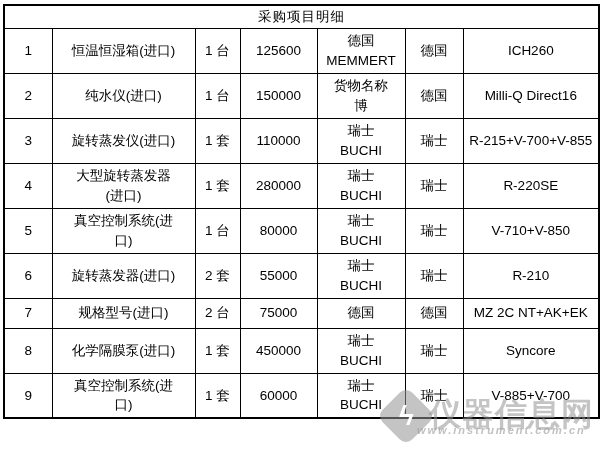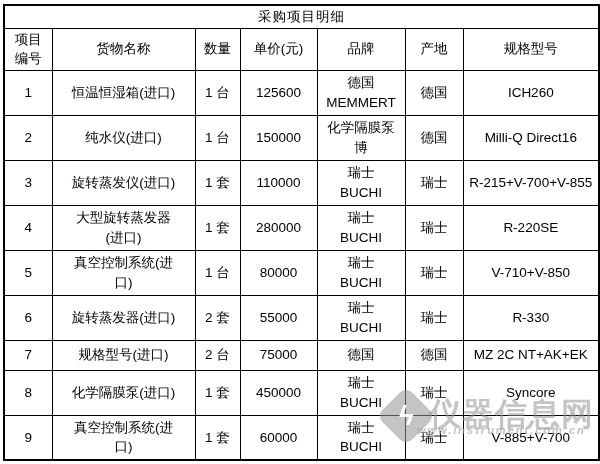--- a/index.html
+++ b/index.html
@@ -71,46 +71,36 @@
         <col style="width:45px">
       <col style="width:77px">
         <col style="width:88px">
         <col style="width:58px">
       <col style="width:136px">
     </colgroup>
     <tbody>
       <tr class="title-row">
         <td class="title-cell" colspan="7">采购项目明细</td>
       </tr>
-      <tr class="header-row">
-        <th>项目
-编号</th>
-        <th>货物名称</th>
-        <th>数量</th>
-        <th>单价(元)</th>
-        <th>品牌</th>
-        <th>产地</th>
-        <th>规格型号</th>
-      </tr>
       <tr class="data-row">
         <td>1</td>
         <td>恒温恒湿箱(进口)</td>
         <td>1 台</td>
         <td>125600</td>
         <td>德国
 MEMMERT</td>
         <td>德国</td>
         <td>ICH260</td>
       </tr>
       <tr class="data-row">
         <td>2</td>
         <td>纯水仪(进口)</td>
         <td>1 台</td>
         <td>150000</td>
-        <td>化学隔膜泵
+        <td>货物名称
 博</td>
         <td>德国</td>
         <td>Milli-Q Direct16</td>
       </tr>
       <tr class="data-row">
         <td>3</td>
         <td>旋转蒸发仪(进口)</td>
         <td>1 套</td>
         <td>110000</td>
         <td>瑞士
@@ -141,21 +131,21 @@
         <td>V-710+V-850</td>
       </tr>
       <tr class="data-row">
         <td>6</td>
         <td>旋转蒸发器(进口)</td>
         <td>2 套</td>
         <td>55000</td>
         <td>瑞士
 BUCHI</td>
         <td>瑞士</td>
-        <td>R-330</td>
+        <td>R-210</td>
       </tr>
       <tr class="data-row short">
         <td>7</td>
         <td>规格型号(进口)</td>
         <td>2 台</td>
         <td>75000</td>
         <td>德国</td>
         <td>德国</td>
         <td>MZ 2C NT+AK+EK</td>
       </tr>

